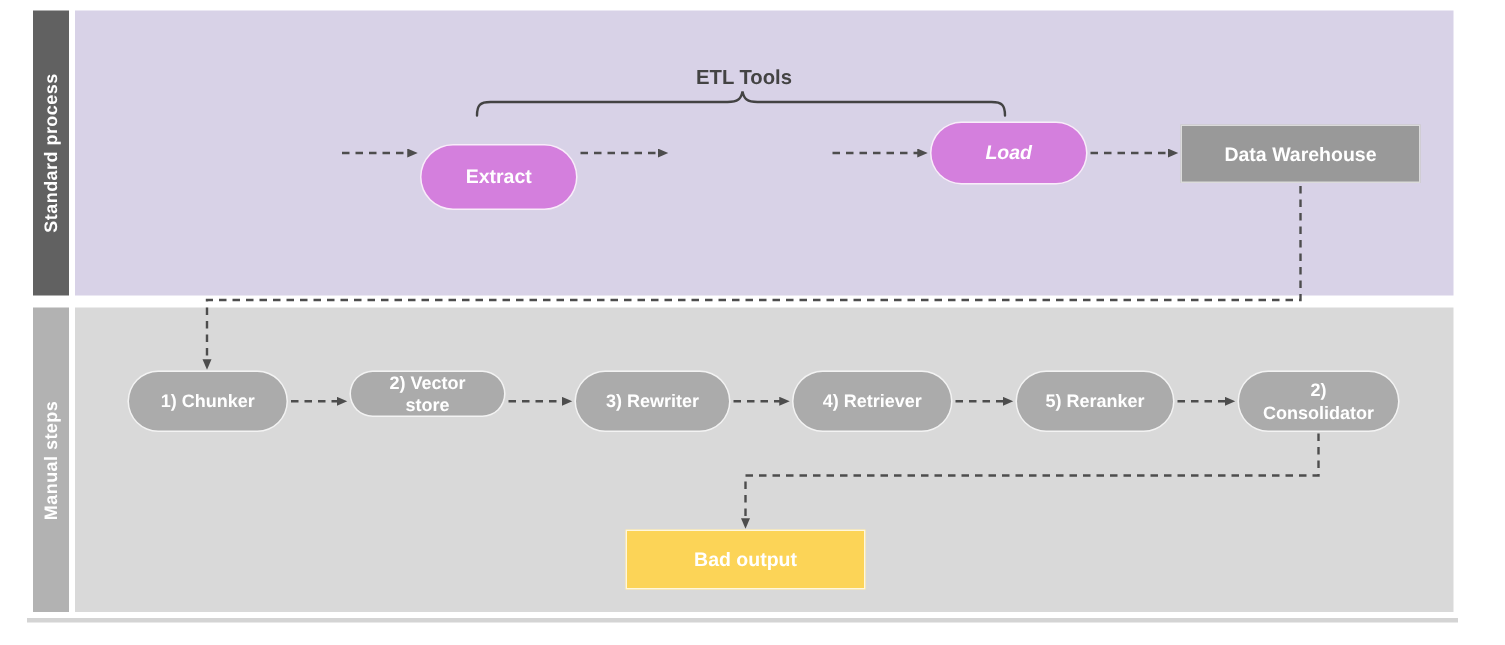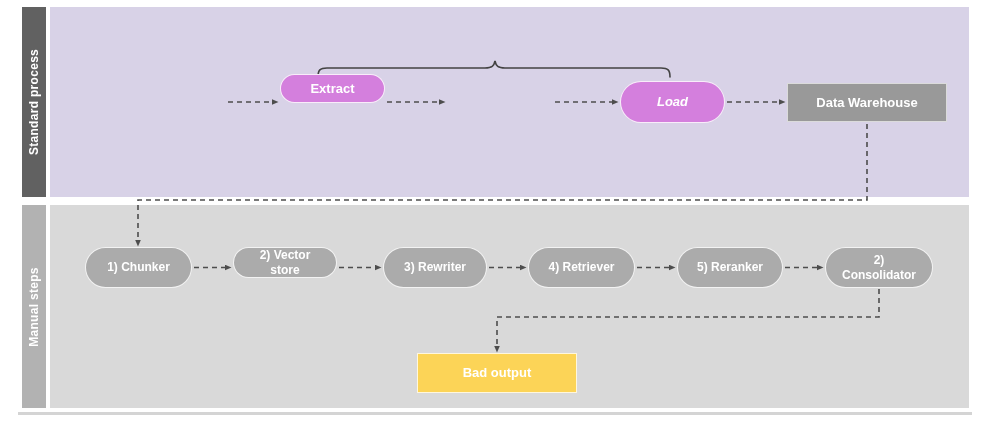--- a/index.html
+++ b/index.html
@@ -72,21 +72,21 @@
   }
   .pill.etl    { background: var(--etl-pill-fill); }
   .pill.manual { background: var(--manual-pill-fill); font-size: 12px; padding: 0 16px; }
   .bad {
     background: var(--bad-output-fill);
     border: 1.5px solid rgba(255,255,255,.8);
   }
 
   
   #node-data-sources   { left: 65px;  top: 83px;  width: 160px; height: 39px; }
-  #node-extract        { left: 280px; top: 74px;  width: 105px; height: 29px; }
+  #node-extract        { left: 280px; top: 96px;  width: 105px; height: 44px; }
   #node-transform      { left: 447px; top: 81px;  width: 106px; height: 42px; }
   #node-load           { left: 620px; top: 81px;  width: 105px; height: 42px; font-style: italic; }
   #node-data-warehouse { left: 787px; top: 83px;  width: 160px; height: 39px; }
 
   #node-chunker        { left: 85px;  top: 247px; width: 107px; height: 41px; }
   #node-vector-store   { left: 233px; top: 247px; width: 104px; height: 31px; }
   #node-rewriter       { left: 383px; top: 247px; width: 104px; height: 41px; }
   #node-retriever      { left: 528px; top: 247px; width: 107px; height: 41px; text-align: right; }
   #node-reranker       { left: 677px; top: 247px; width: 106px; height: 41px; }
   #node-consolidator   { left: 825px; top: 247px; width: 108px; height: 41px; }
@@ -144,20 +144,21 @@
     <path class="connector" d="M339 267.5 L375 267.5" marker-end="url(#arr)"></path>
     <path class="connector" d="M489 267.5 L520 267.5" marker-end="url(#arr)"></path>
     <path class="connector" d="M637 267.5 L669 267.5" marker-end="url(#arr)"></path>
     <path class="connector" d="M785 267.5 L817 267.5" marker-end="url(#arr)"></path>
 
     <path class="connector" d="M879 289 L879 317 L497 317 L497 346" marker-end="url(#arr)"></path>
 
     <path class="bracket" d="M318 77 C318 70 320 68 327 68 L485 68 C492 68 494 66 495 61 C496 66 498 68 505 68 L661 68 C668 68 670 70 670 77"></path>
   </svg>
 
+  <div id="etl-tools-label">ETL Tools</div>
 
   <div class="node pill etl" id="node-extract">Extract</div>
   <div class="node pill etl" id="node-load">Load</div>
   <div class="node rect" id="node-data-warehouse">Data Warehouse</div>
 
   <div class="node pill manual" id="node-chunker">1) Chunker</div>
   <div class="node pill manual" id="node-vector-store">2) Vector store</div>
   <div class="node pill manual" id="node-rewriter">3) Rewriter</div>
   <div class="node pill manual" id="node-retriever">4) Retriever</div>
   <div class="node pill manual" id="node-reranker">5) Reranker</div>

